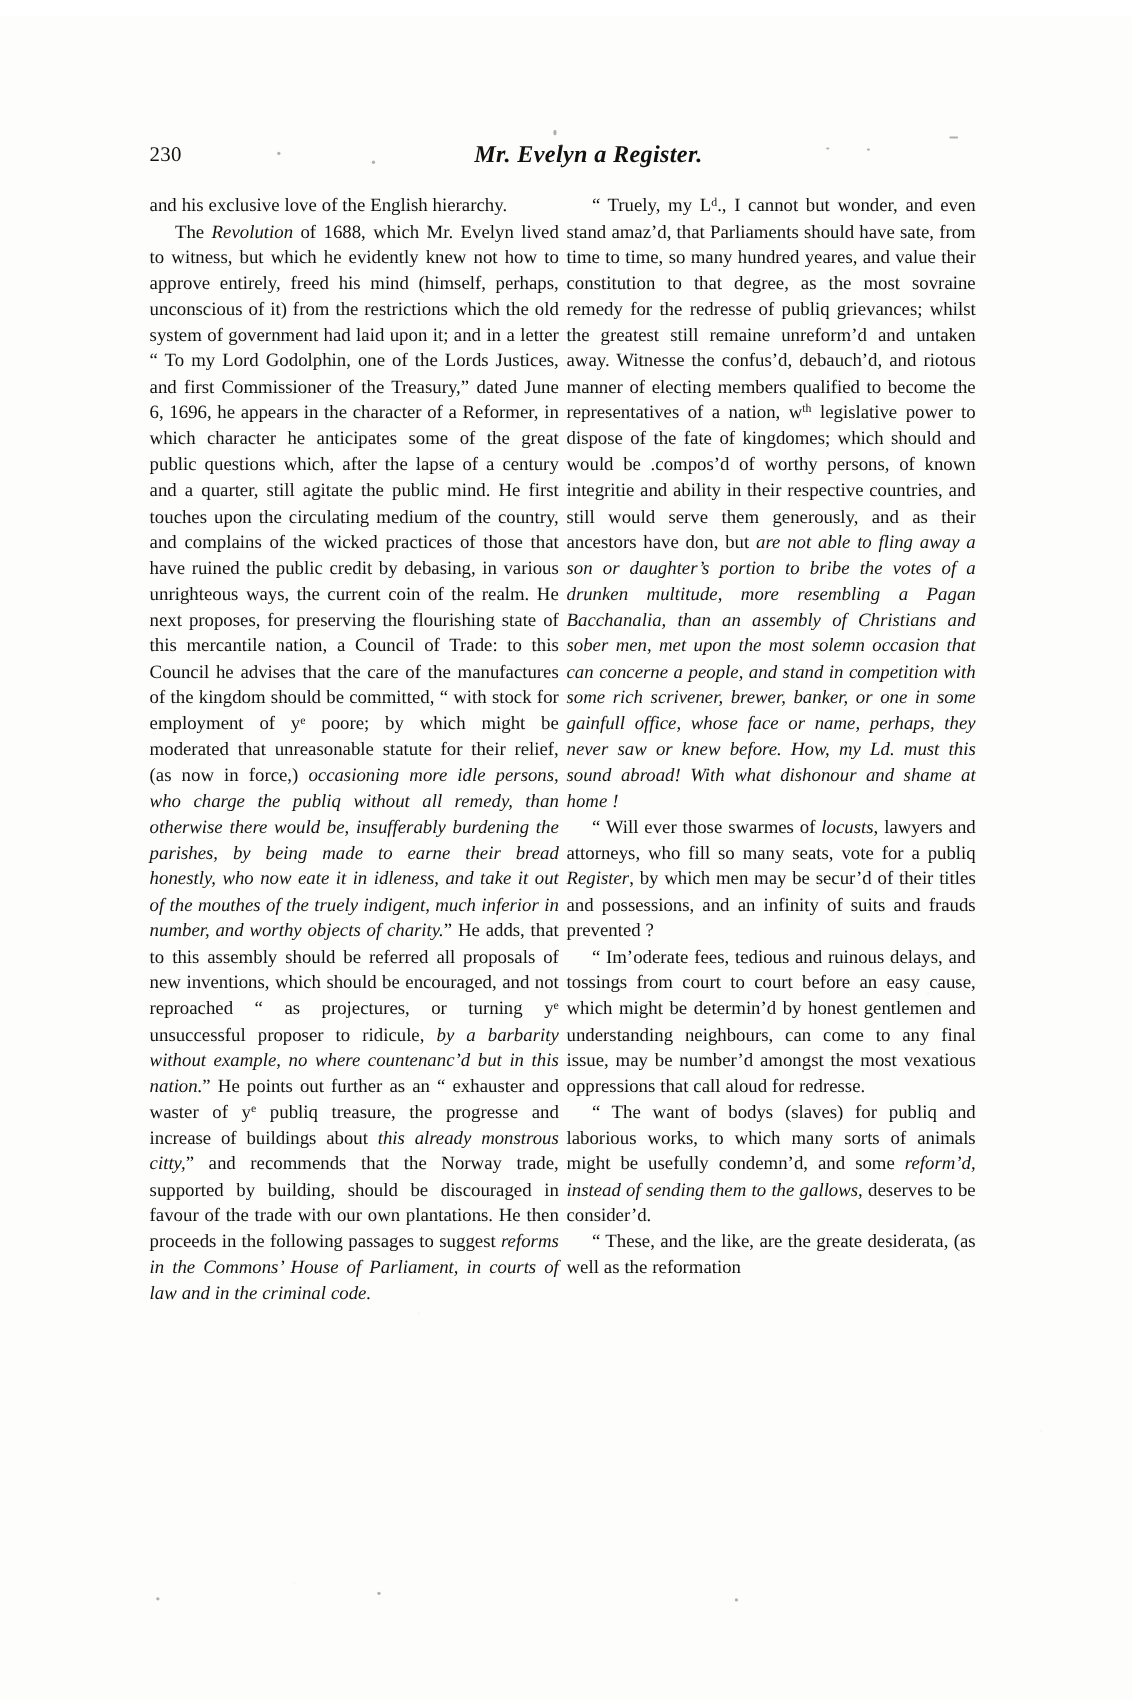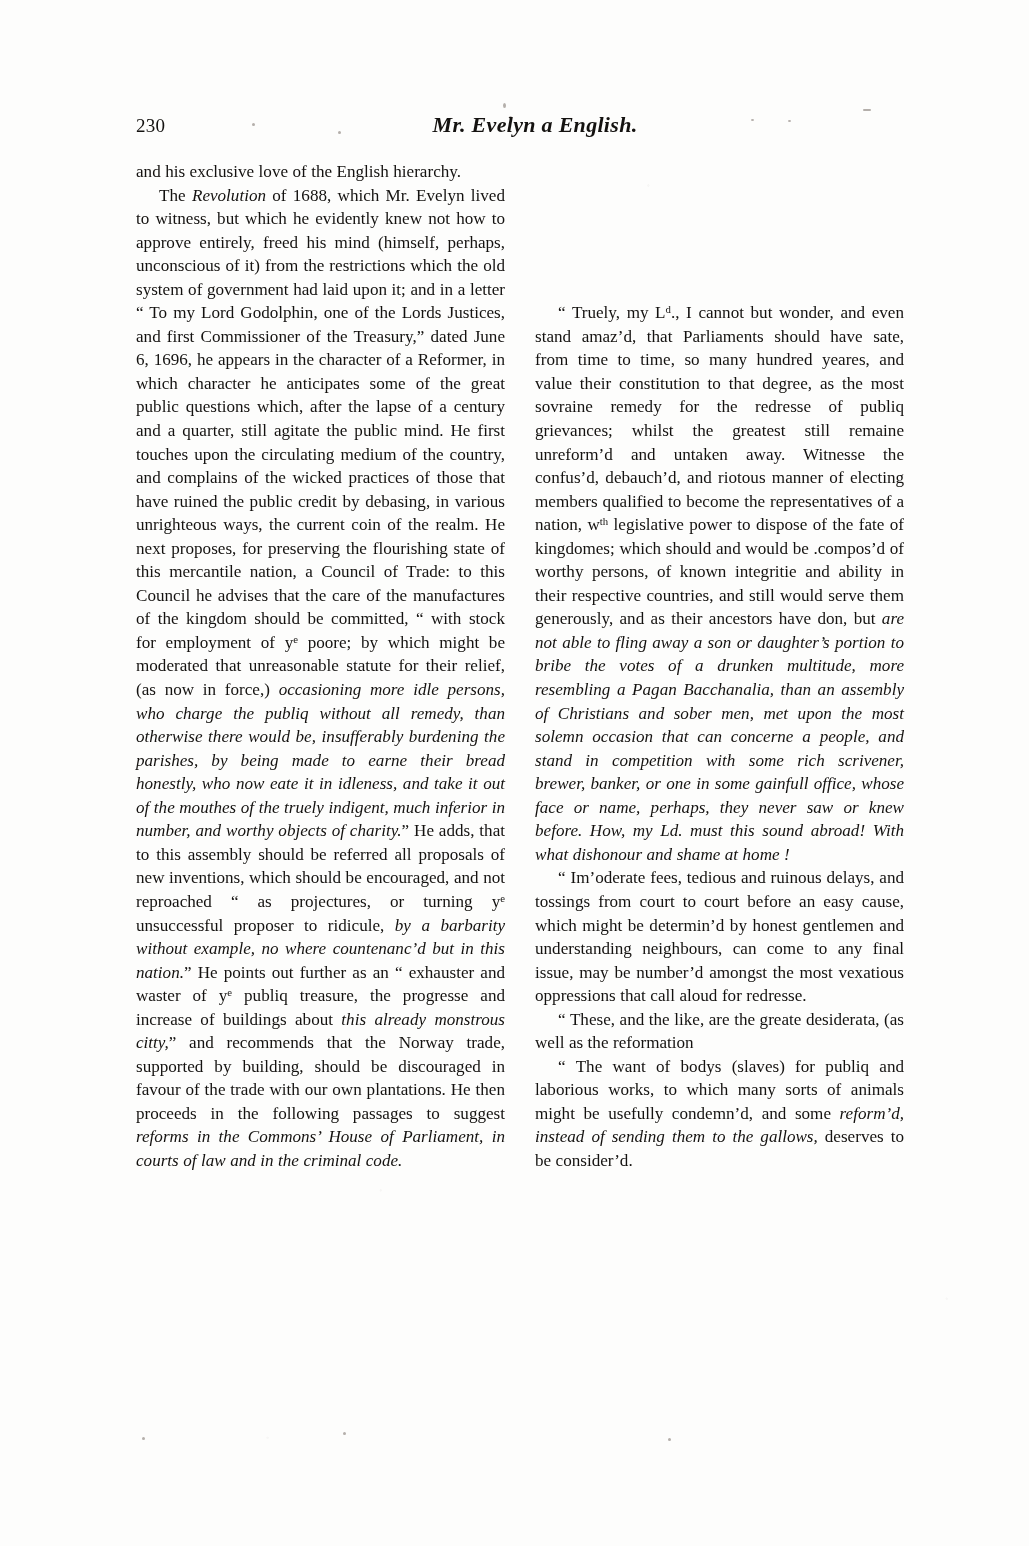--- a/index.html
+++ b/index.html
@@ -14,20 +14,21 @@
     color: #141210;
     position: relative;
     overflow: hidden;
   }
 
   
   #page {
     position: absolute;
     inset: 0;
     background: #fdfdfc;
+    margin-top: 15px;
   }
 
   
   #paper-grain {
     position: absolute;
     inset: 0;
     pointer-events: none;
     background:
       radial-gradient(circle at 14% 31%, rgba(90,80,70,.05) 0 1px, transparent 1.4px),
       radial-gradient(circle at 63% 12%, rgba(90,80,70,.045) 0 1px, transparent 1.4px),
@@ -67,22 +68,22 @@
     padding-left: 38px;
   }
 
   
   #body-columns {
     position: absolute;
     left: 136px;
     top: 160px;
     width: 768px;
     display: flex;
-    gap: 30px;
-    align-items: flex-end;
+    gap: 7px;
+    align-items: flex-start;
   }
   .column {
     width: 372px;
     font-size: 17.1px;
     line-height: 23.55px;
     text-align: justify;
     text-justify: inter-word;
     hyphens: none;
     word-spacing: .2px;
   }
@@ -131,36 +132,37 @@
   <div class="speck" style="left:252px;top:123px;width:3px;height:3px;"></div>
   <div class="speck" style="left:338px;top:131px;width:3px;height:3px;"></div>
   <div class="speck" style="left:751px;top:119px;width:3px;height:2px;"></div>
   <div class="speck" style="left:788px;top:120px;width:3px;height:2px;"></div>
   <div class="speck" style="left:142px;top:1437px;width:3px;height:3px;"></div>
   <div class="speck" style="left:343px;top:1432px;width:3px;height:3px;"></div>
   <div class="speck" style="left:668px;top:1438px;width:3px;height:3px;"></div>
 
   <div id="running-head">
     <div id="folio">230</div>
-    <div id="head-title">Mr. Evelyn a English.</div>
+    <div id="head-title">Mr. Evelyn a Register.</div>
   </div>
 
   <div id="body-columns">
 
     <div class="column" id="col-left">
 
       <p id="lp1">and his exclusive love of the English hierarchy.</p>
 
       <p class="indent" id="lp2">The <i>Revolution</i> of 1688, which Mr. Evelyn lived to witness, but which he evidently knew not how to approve entirely, freed his mind (himself, perhaps, unconscious of it) from the restrictions which the old system of government had laid upon it; and in a letter “ To my Lord Godolphin, one of the Lords Justices, and first Commissioner of the Treasury,” dated June 6, 1696, he appears in the character of a Reformer, in which character he anticipates some of the great public questions which, after the lapse of a century and a quarter, still agitate the public mind. He first touches upon the circulating medium of the country, and complains of the wicked practices of those that have ruined the public credit by debasing, in various unrighteous ways, the current coin of the realm. He next proposes, for preserving the flourishing state of this mercantile nation, a Council of Trade: to this Council he advises that the care of the manufactures of the kingdom should be committed, “ with stock for employment of y<sup class="supsm">e</sup> poore; by which might be moderated that unreasonable statute for their relief, (as now in force,) <i>occasioning more idle persons, who charge the publiq without all remedy, than otherwise there would be, insufferably burdening the parishes, by being made to earne their bread honestly, who now eate it in idleness, and take it out of the mouthes of the truely indigent, much inferior in number, and worthy objects of charity.</i>” He adds, that to this assembly should be referred all proposals of new inventions, which should be encouraged, and not reproached “ as projectures, or turning y<sup class="supsm">e</sup> unsuccessful proposer to ridicule, <i>by a barbarity without example, no where countenanc’d but in this nation.</i>” He points out further as an “ exhauster and waster of y<sup class="supsm">e</sup> publiq treasure, the progresse and increase of buildings about <i>this already monstrous citty,</i>” and recommends that the Norway trade, supported by building, should be discouraged in favour of the trade with our own plantations. He then proceeds in the following passages to suggest <i>reforms in the Commons’ House of Parliament, in courts of law and in the criminal code.</i></p>
 
     </div>
 
     <div class="column" id="col-right">
 
       <p class="indent" id="rp1">“ Truely, my L<sup class="supsm">d</sup>., I cannot but wonder, and even stand amaz’d, that Parliaments should have sate, from time to time, so many hundred yeares, and value their constitution to that degree, as the most sovraine remedy for the redresse of publiq grievances; whilst the greatest still remaine unreform’d and untaken away. Witnesse the confus’d, debauch’d, and riotous manner of electing members qualified to become the representatives of a nation, w<sup class="supsm">th</sup> legislative power to dispose of the fate of kingdomes; which should and would be .compos’d of worthy persons, of known integritie and ability in their respective countries, and still would serve them generously, and as their ancestors have don, but <i>are not able to fling away a son or daughter’s portion to bribe the votes of a drunken multitude, more resembling a Pagan Bacchanalia, than an assembly of Christians and sober men, met upon the most solemn occasion that can concerne a people, and stand in competition with some rich scrivener, brewer, banker, or one in some gainfull office, whose face or name, perhaps, they never saw or knew before. How, my Ld. must this sound abroad! With what dishonour and shame at home !</i></p>
+      <p class="indent" id="rp3">“ Will ever those swarmes of <i>locusts</i>, lawyers and attorneys, who fill so many seats, vote for a publiq <i>Register</i>, by which men may be secur’d of their titles and possessions, and an infinity of suits and frauds prevented ?</p>
       <p class="indent" id="rp4">“ Im’oderate fees, tedious and ruinous delays, and tossings from court to court before an easy cause, which might be determin’d by honest gentlemen and understanding neighbours, can come to any final issue, may be number’d amongst the most vexatious oppressions that call aloud for redresse.</p>
+      <p class="indent" id="rp5">“ The want of bodys (slaves) for publiq and laborious works, to which many sorts of animals might be usefully condemn’d, and some <i>reform’d, instead of sending them to the gallows,</i> deserves to be consider’d.</p>
       <p class="indent" id="rp6">“ These, and the like, are the greate desiderata, (as well as the reformation</p>
-      <p class="indent" id="rp5">“ The want of bodys (slaves) for publiq and laborious works, to which many sorts of animals might be usefully condemn’d, and some <i>reform’d, instead of sending them to the gallows,</i> deserves to be consider’d.</p>
 
     </div>
 
   </div>
 </div>
 
 </body></html>

